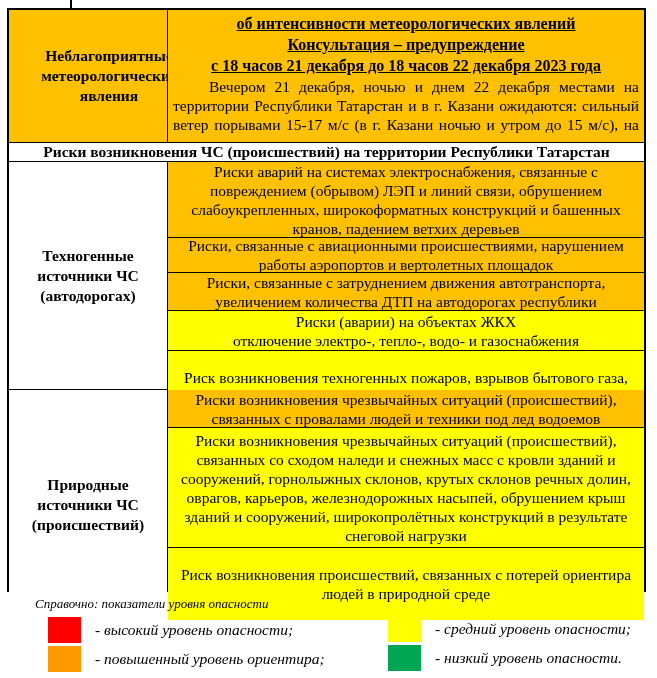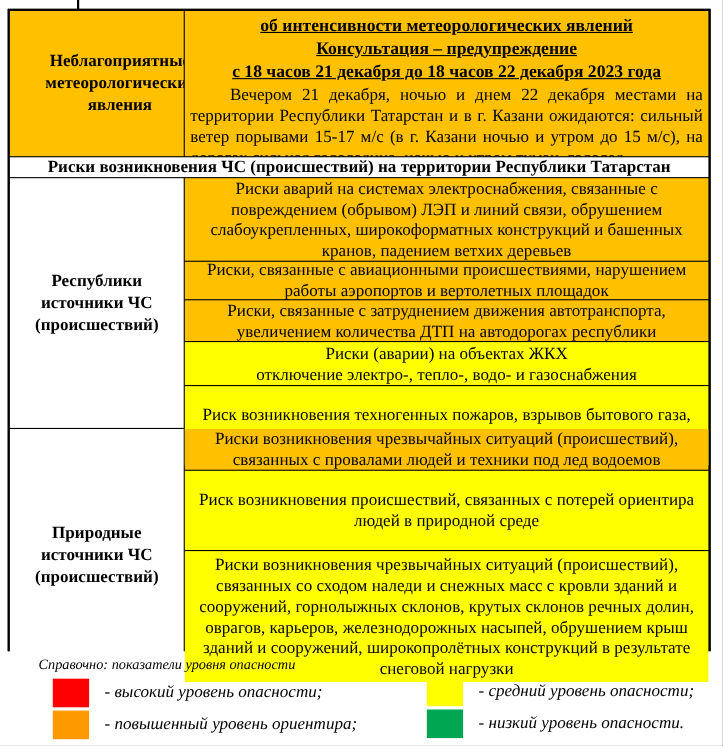--- a/index.html
+++ b/index.html
@@ -71,40 +71,40 @@
           <div><span class="u">с 18 часов 21 декабря до 18 часов 22 декабря 2023 года</span></div>
         </div>
         <div class="consult-body">Вечером 21 декабря, ночью и днем 22 декабря местами на территории Республики Татарстан и в г. Казани ожидаются: сильный ветер порывами 15-17 м/с (в г. Казани ночью и утром до 15 м/с), на дорогах сильная гололедица, ночью и утром туман, гололед.</div>
       </div>
     </div>
 
     <div class="t-divider">Риски возникновения ЧС (происшествий) на территории Республики Татарстан</div>
 
     <div class="trow t-tech">
       <div class="src-cell bg-white">
-        <span>Республики источники ЧС (происшествий)</span>
+        <span>Техногенные источники ЧС (автодорогах)</span>
       </div>
       <div class="risk-col">
         <div class="risk-row tech-r1 bg-orange">Риски аварий на системах электроснабжения, связанные с повреждением (обрывом) ЛЭП и линий связи, обрушением слабоукрепленных, широкоформатных конструкций и башенных кранов, падением ветхих деревьев</div>
         <div class="risk-row tech-r2 bg-orange">Риски, связанные с авиационными происшествиями, нарушением работы аэропортов и вертолетных площадок</div>
         <div class="risk-row tech-r3 bg-orange">Риски, связанные с затруднением движения автотранспорта, увеличением количества ДТП на автодорогах республики</div>
         <div class="risk-row tech-r4 bg-yellow">Риски (аварии) на объектах ЖКХ
 отключение электро-, тепло-, водо- и газоснабжения</div>
         <div class="risk-row tech-r5 bg-yellow">Риск возникновения техногенных пожаров, взрывов бытового газа, отравлений людей угарным газом</div>
       </div>
     </div>
 
     <div class="trow t-nat">
       <div class="src-cell bg-white">
         <span>Природные источники ЧС (происшествий)</span>
       </div>
       <div class="risk-col">
         <div class="risk-row nat-r1 bg-orange">Риски возникновения чрезвычайных ситуаций (происшествий), связанных с провалами людей и техники под лед водоемов</div>
+        <div class="risk-row nat-r2 bg-yellow">Риски возникновения чрезвычайных ситуаций (происшествий), связанных со сходом наледи и снежных масс с кровли зданий и сооружений, горнолыжных склонов, крутых склонов речных долин, оврагов, карьеров, железнодорожных насыпей, обрушением крыш зданий и сооружений, широкопролётных конструкций в результате снеговой нагрузки</div>
         <div class="risk-row nat-r3 bg-yellow">Риск возникновения происшествий, связанных с потерей ориентира людей в природной среде</div>
-        <div class="risk-row nat-r2 bg-yellow">Риски возникновения чрезвычайных ситуаций (происшествий), связанных со сходом наледи и снежных масс с кровли зданий и сооружений, горнолыжных склонов, крутых склонов речных долин, оврагов, карьеров, железнодорожных насыпей, обрушением крыш зданий и сооружений, широкопролётных конструкций в результате снеговой нагрузки</div>
       </div>
     </div>
 
   </div>
 
   <div class="legend-title">Справочно: показатели уровня опасности</div>
 
   <div class="legend-item li-high">
     <span class="swatch" style="background-color: rgb(255, 0, 0);"></span>
     <span>- высокий уровень опасности;</span>

